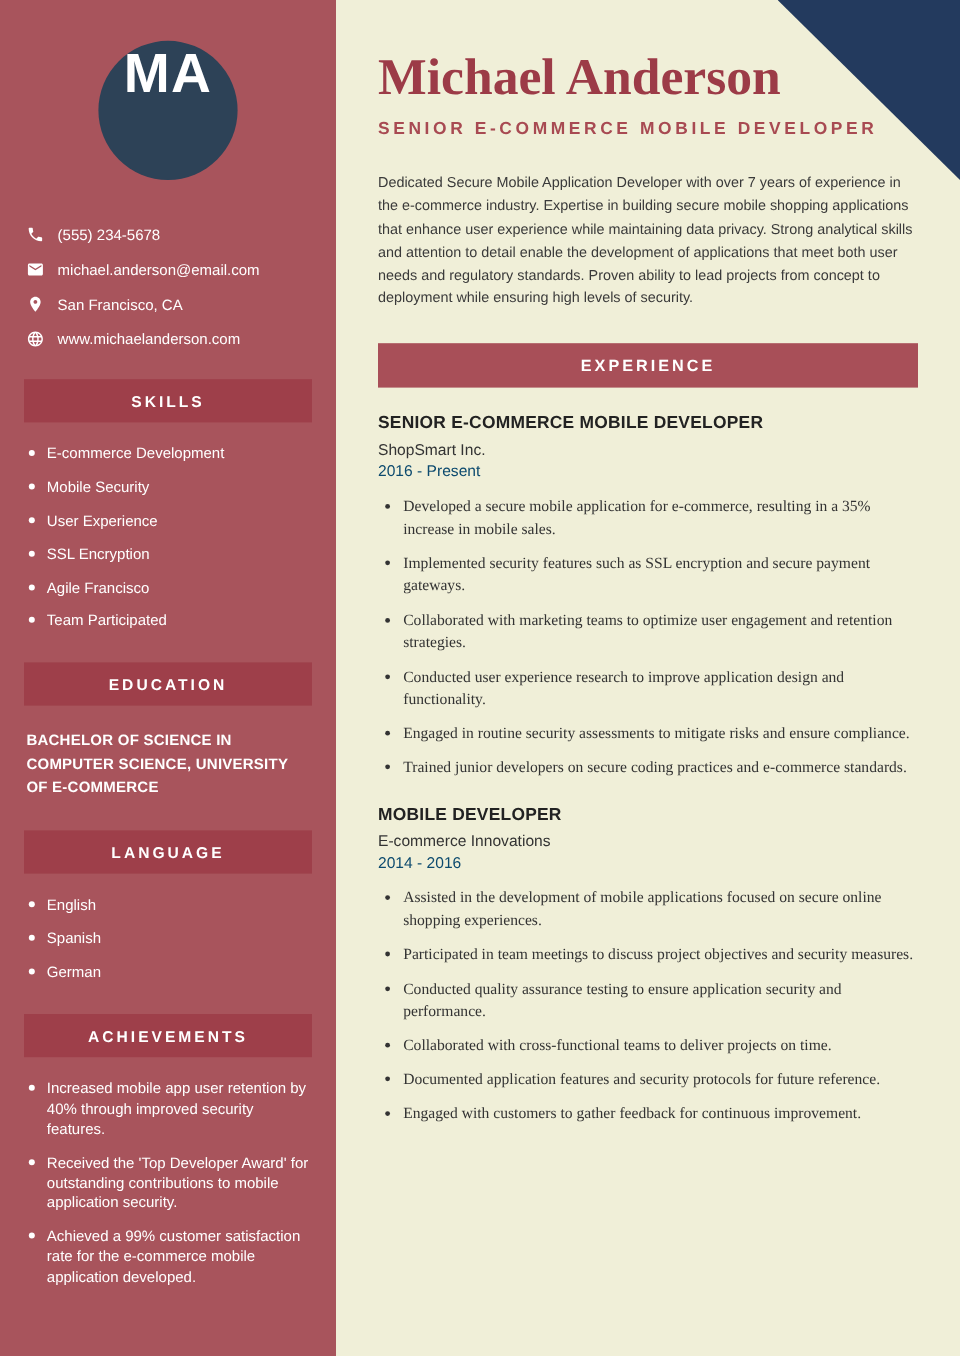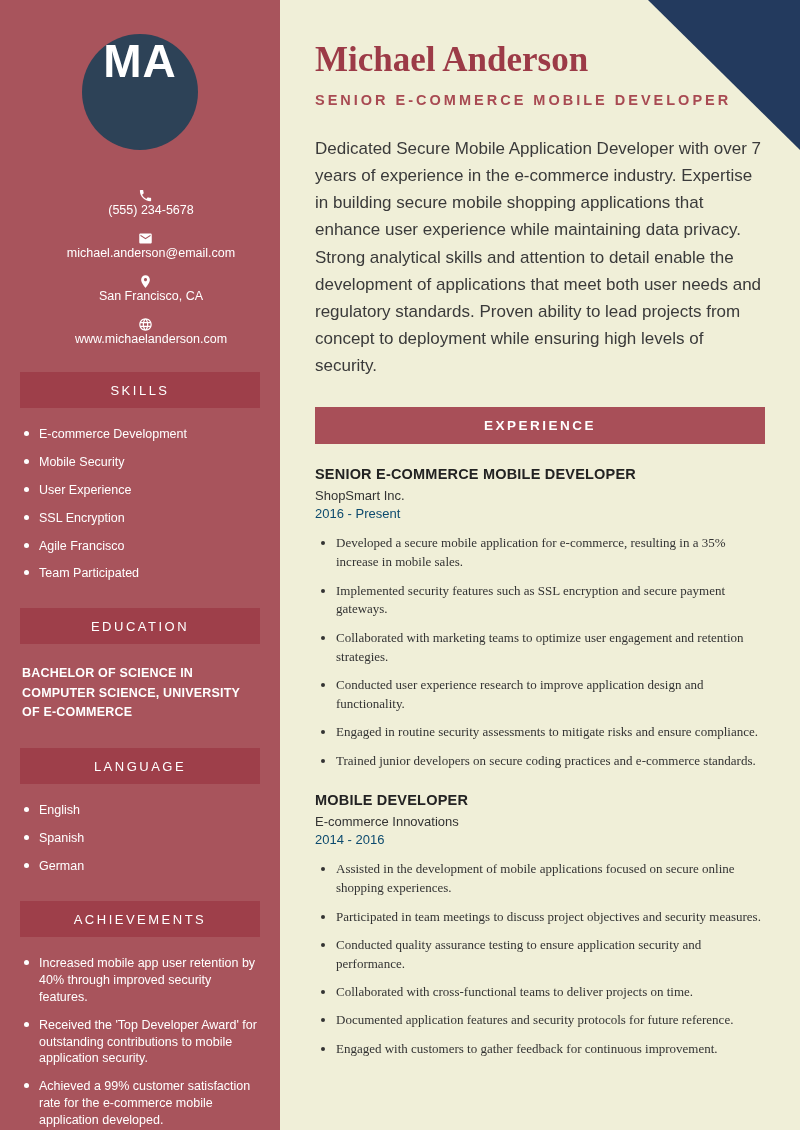--- a/index.html
+++ b/index.html
@@ -13,49 +13,49 @@
     width: 280px; flex: 0 0 280px; background: var(--sidebar-bg, #a8545c);
     color: #fff; overflow: hidden;
   }
   .avatar {
     width: 116px; height: 116px; border-radius: 50%;
     background: var(--avatar-bg, #2d4257);
     margin: 34px auto 0; display: flex; justify-content: center;
   }
   .avatar-initials { font-size: 46px; font-weight: bold; color: #fff; letter-spacing: 1px; }
   .contact { margin: 38px 0 0 22px; }
-  .contact-row { display: flex; align-items: center; margin-bottom: 14px; flex-direction: column; }
+  .contact-row { display: flex; align-items: center; margin-bottom: 14px; }
   .contact-row svg { width: 15px; height: 15px; flex: 0 0 15px; margin-right: 11px; }
   .contact-row .ctext { font-size: 12.5px; }
   .band {
     margin: 26px 20px 0; height: 36px; background: var(--band-bg, #9e3f4a);
     display: flex; align-items: center; justify-content: center;
-    font-size: 13px; font-weight: normal; letter-spacing: 2.5px; color: #fff;
+    font-size: 13px; font-weight: bold; letter-spacing: 2.5px; color: #fff;
   }
   ul.side-list { list-style: none; margin: 18px 0 0; padding: 0 18px 0 24px; }
   ul.side-list li { display: flex; font-size: 12.5px; margin-bottom: 11px; line-height: 1.35; }
   .dot { width: 5px; height: 5px; border-radius: 50%; background: #fff; margin: 5px 10px 0 0; flex: 0 0 5px; }
   .edu-text { margin: 20px 22px 0; font-size: 12.5px; font-weight: bold; line-height: 1.55; letter-spacing: 0.2px; }
   
   .main { flex: 1; position: relative; padding: 42px 35px 0; }
   .corner {
     position: absolute; top: 0; right: 0; width: 152px; height: 150px;
     background: var(--corner-navy, #233a5e);
     clip-path: polygon(0 0, 100% 0, 100% 100%);
   }
   .person-name {
-    margin: 0; font-family: "Liberation Serif", serif; font-size: 35px;
+    margin: 0; font-family: "Liberation Serif", serif; font-size: 43px;
     font-weight: bold; color: var(--name-color, #9c3b47); line-height: 1.05;
     position: relative; z-index: 1;
   }
   .person-title {
     margin-top: 13px; font-size: 14.5px; font-weight: bold; letter-spacing: 3px;
     color: var(--title-color, #a84a52); position: relative; z-index: 1;
   }
-  .summary { margin: 27px 0 0; font-size: 17px; line-height: 1.6; color: #3a3a3a; }
+  .summary { margin: 27px 0 0; font-size: 12px; line-height: 1.6; color: #3a3a3a; }
   .exp-band {
     margin-top: 28px; height: 37px; background: var(--experience-band-bg, #a84f58);
     display: flex; align-items: center; justify-content: center;
     color: #fff; font-size: 13.5px; font-weight: bold; letter-spacing: 2.5px;
   }
   .job { margin-top: 22px; }
   .job-title { font-size: 14.5px; font-weight: bold; color: #222; letter-spacing: 0.2px; }
   .job-company { margin-top: 6px; font-size: 13px; color: #333; }
   .job-dates { margin-top: 3px; font-size: 13px; color: #0c4a6e; }
   ul.bullets { margin: 13px 0 0; padding-left: 21px; }

